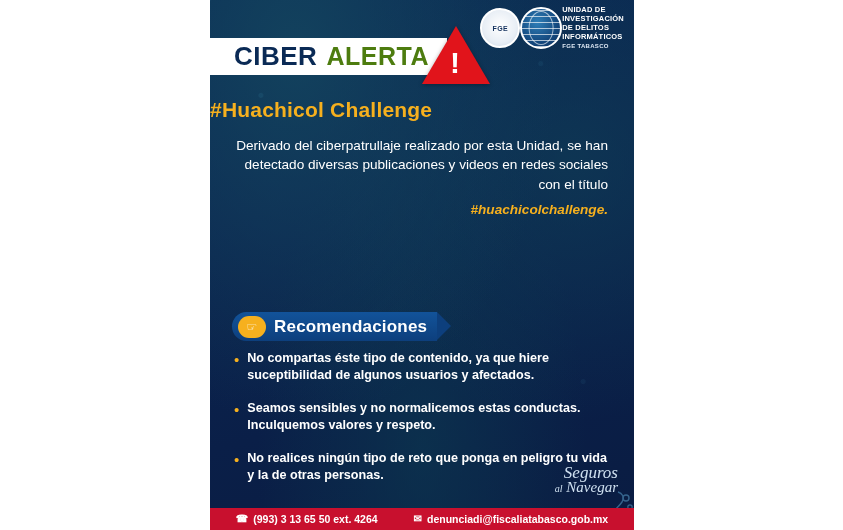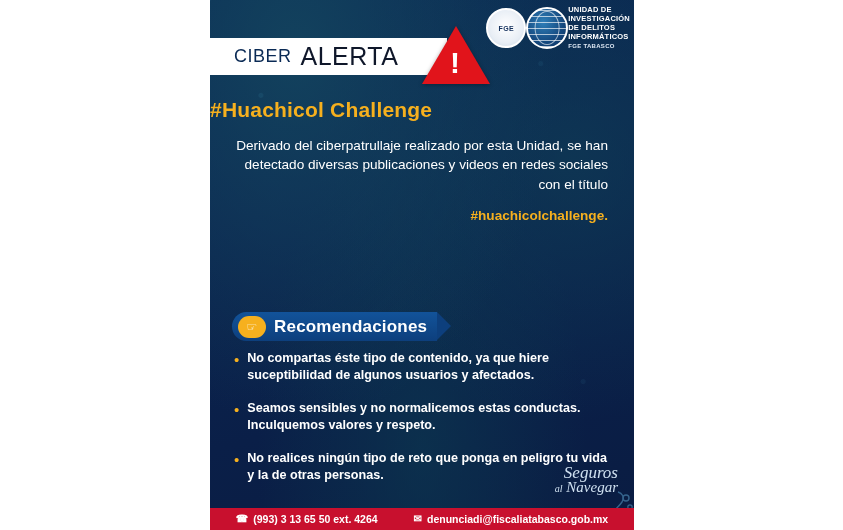--- a/index.html
+++ b/index.html
@@ -45,21 +45,21 @@
       radial-gradient(circle at 88% 72%, rgba(70,170,200,0.07) 0 2px, transparent 3px),
       linear-gradient(115deg, rgba(90,190,215,0.05) 0 1px, transparent 1px 40px),
       linear-gradient(65deg, rgba(90,190,215,0.04) 0 1px, transparent 1px 55px);
     pointer-events: none;
   }
 
   
   .logos {
     position: absolute;
     top: 6px;
-    right: 4px;
+    right: 10px;
     display: flex;
     align-items: center;
     z-index: 4;
   }
   .seal {
     width: 40px; height: 40px;
     border-radius: 50%;
     background: radial-gradient(circle at 50% 45%, #ffffff 0%, #e8eef5 62%, #c9d6e4 100%);
     border: 2px solid #ffffff;
     display: flex; align-items: center; justify-content: center;
@@ -114,28 +114,28 @@
     height: 37px;
     background: #ffffff;
     display: flex;
     align-items: center;
     padding-left: 24px;
     box-sizing: border-box;
     z-index: 3;
   }
   .alert-banner .w1 {
     color: #0a2a55;
-    font-size: 18px;
-    font-weight: normal;
+    font-size: 26px;
+    font-weight: bold;
     letter-spacing: .5px;
   }
   .alert-banner .w2 {
-    color: #0f172a;
+    color: #4d7c0f;
     font-size: 25px;
-    font-weight: normal;
+    font-weight: bold;
     letter-spacing: .5px;
     margin-left: 9px;
   }
   .warn-tri {
     position: absolute;
     left: 212px;
     top: 26px;
     width: 0; height: 0;
     border-left: 34px solid transparent;
     border-right: 34px solid transparent;
@@ -176,21 +176,22 @@
     font-size: 13.6px;
     line-height: 1.42;
     z-index: 3;
   }
   .para-1 { top: 136px; text-align: right; }
   .para-2 { top: 222px; text-align: left; }
   .hashtag-line {
     display: block;
     color: #f6b01e;
     font-weight: bold;
-    margin-top: 12px;
+    margin-top: 6px;
+    font-style: italic;
   }
 
   
   .ribbon {
     position: absolute;
     left: 22px;
     top: 312px;
     height: 29px;
     display: flex;
     align-items: center;

